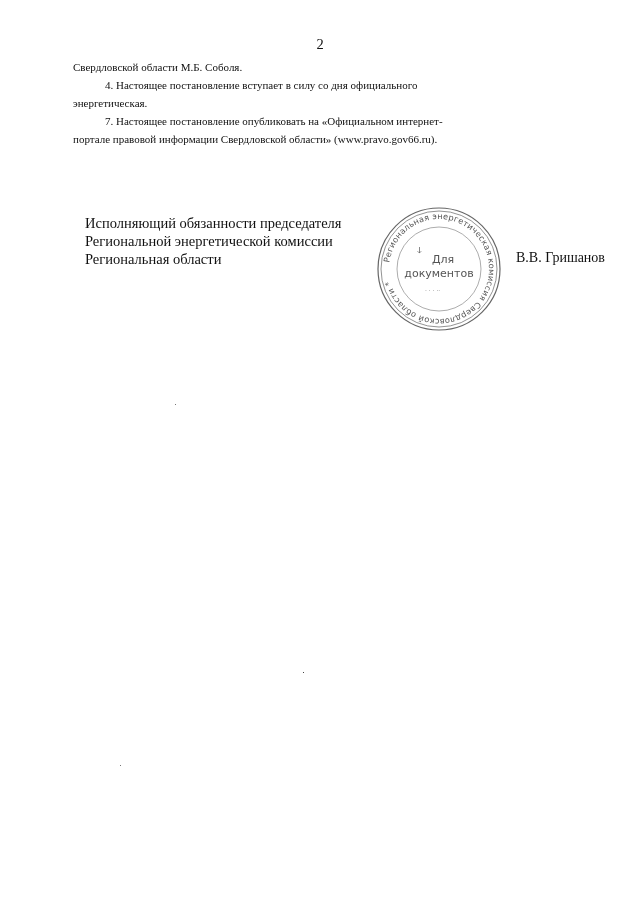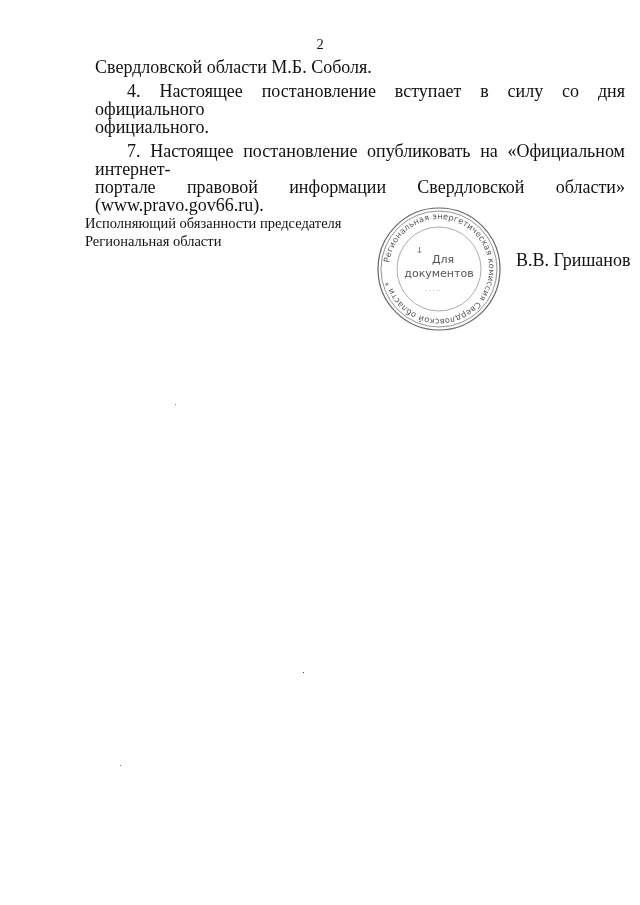--- a/index.html
+++ b/index.html
@@ -1,43 +1,44 @@
 <!DOCTYPE html>
 <html><head>
   <meta charset="utf-8">
   <style>
     html, body { margin: 0; padding: 0; background: #ffffff; }
     body { width: 640px; height: 905px; position: relative; overflow: hidden;
            font-family: "Liberation Serif", "DejaVu Serif", serif; color: #111; }
     .page-number { position: absolute; top: 36px; left: 0; width: 640px; text-align: center;
                    font-size: 14.5px; }
-    .body-text { position: absolute; left: 95px; width: 530px; top: 58px; font-size: 18px; line-height: 18px; }
+    .body-text { position: absolute; left: 73px; width: 530px; top: 58px; font-size: 11px; line-height: 18px; }
     .body-text p { margin: 0; text-align: justify; text-align-last: left; }
-    .body-text p.indent { text-indent: 32px; margin-top: 6px; }
+    .body-text p.indent { text-indent: 32px; }
     .justified-line { text-align: justify; text-align-last: justify; }
     .sig-left { position: absolute; left: 85px; top: 214px; font-size: 14.5px; line-height: 18px; font-family: Liberation Serif, serif; }
-    .sig-right { position: absolute; left: 516px; top: 250px; font-size: 18px; }
+    .sig-right { position: absolute; left: 516px; top: 250px; font-size: 14px; }
     .stamp { position: absolute; left: 375px; top: 205px; width: 128px; height: 128px; }
     .dot { position: absolute; width: 1px; height: 1px; background: #777; }
   </style>
 </head>
 <body>
 
 <div class="page-number">2</div>
 
 <div class="body-text">
   <p>Свердловской области М.Б. Соболя.</p>
   <p class="indent justified-line">4. Настоящее постановление вступает в силу со дня официального</p>
-  <p>официального.</p>
+  <p>энергетическая.</p>
   <p class="indent justified-line">7. Настоящее постановление опубликовать на «Официальном интернет-</p>
   <p>портале правовой информации Свердловской области» (www.pravo.gov66.ru).</p>
 </div>
 
 <div class="sig-left">
   <div>Исполняющий обязанности председателя</div>
+  <div>Региональной энергетической комиссии</div>
   <div>Региональная области</div>
 </div>
 
 <div class="stamp">
   <svg width="128" height="128" viewBox="0 0 128 128">
     <defs>
       <path id="ringPath" d="M64,64 m-50,0 a50,50 0 1,1 100,0 a50,50 0 1,1 -100,0"></path>
     </defs>
     <circle cx="64" cy="64" r="61" fill="none" stroke="#666" stroke-width="1.2"></circle>
     <circle cx="64" cy="64" r="58" fill="none" stroke="#777" stroke-width="0.8"></circle>

